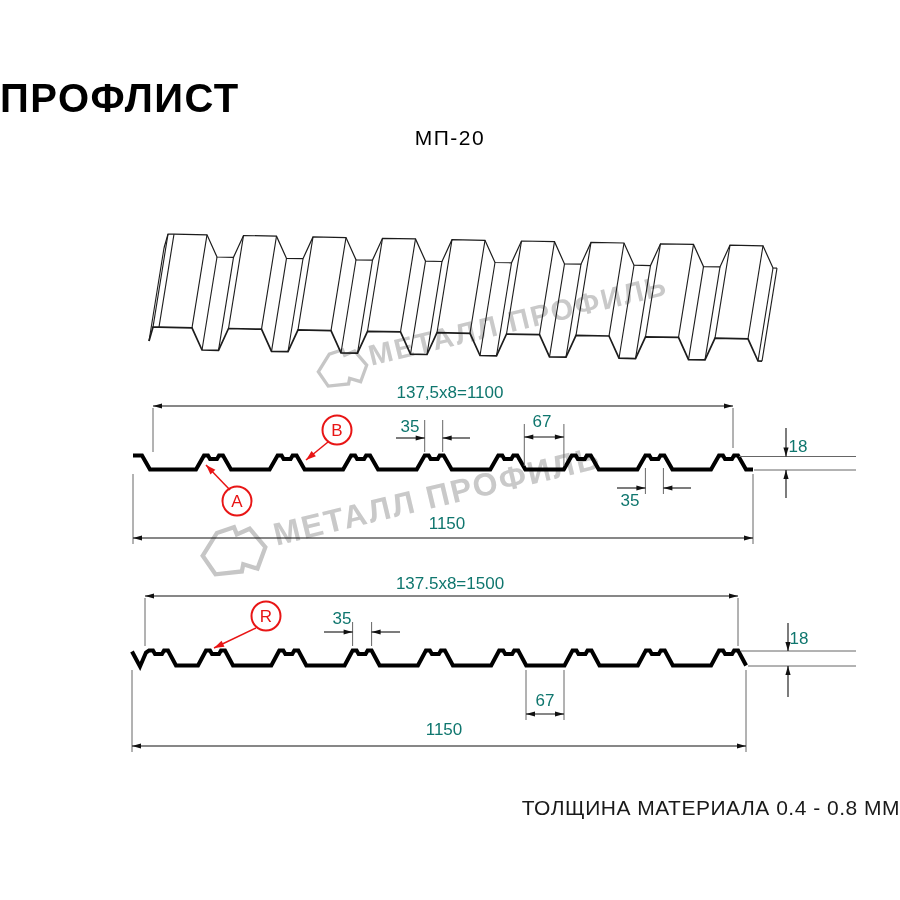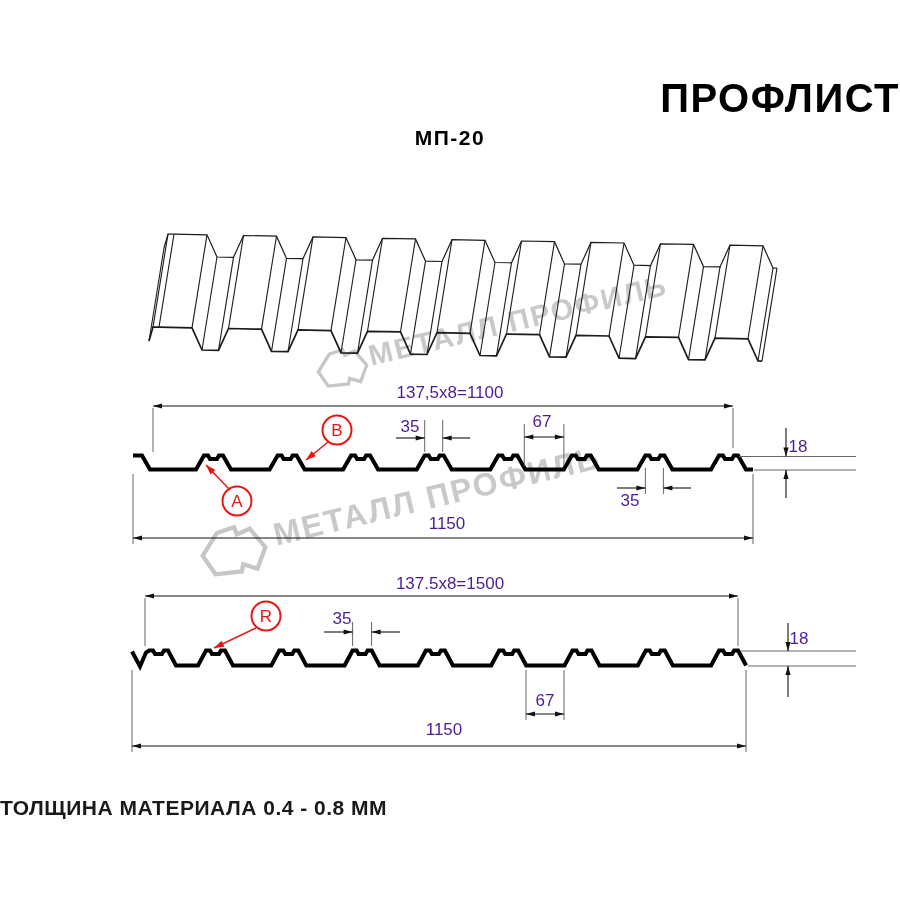--- a/index.html
+++ b/index.html
@@ -1,24 +1,24 @@
 <!DOCTYPE html>
 <html><head>
 <meta charset="utf-8">
 <style>
   html,body{margin:0;padding:0}
   body{width:900px;height:900px;background:#ffffff;position:relative;overflow:hidden;
        font-family:"Liberation Sans",sans-serif;color:#111}
-  .title{position:absolute;left:0;right:0;top:76px;text-align:right;
+  .title{position:absolute;left:0;right:0;top:76px;text-align:left;
          font-size:40px;font-weight:bold;letter-spacing:1.5px;color:#000}
   .subtitle{position:absolute;left:0;right:0;top:126px;text-align:center;
-         font-size:21px;font-weight:700;letter-spacing:1.5px;color:#000}
-  .footer{position:absolute;left:0;right:0;top:796px;text-align:left;
-         font-size:21px;font-weight:700;letter-spacing:0.5px;color:#1a1a1a}
-  .dim{position:absolute;transform:translate(-50%,-50%);font-size:17px;color:#4c1d95;
+         font-size:21px;font-weight:400;letter-spacing:1.5px;color:#000}
+  .footer{position:absolute;left:0;right:0;top:796px;text-align:right;
+         font-size:21px;font-weight:400;letter-spacing:0.5px;color:#1a1a1a}
+  .dim{position:absolute;transform:translate(-50%,-50%);font-size:17px;color:#0f766e;
        white-space:nowrap;background:transparent}
   .ref-circle{position:absolute;width:27px;height:27px;border:2.5px solid #e81515;
        border-radius:50%;color:#e81515;font-size:17px;font-weight:500;
        display:flex;align-items:center;justify-content:center;
        transform:translate(-50%,-50%);z-index:3;background:rgba(255,255,255,0)}
   .wm-text{position:absolute;color:#c9c9c9;font-weight:bold;letter-spacing:2px;
        white-space:nowrap;transform-origin:0 50%;transform:rotate(-13.5deg);z-index:0}
   .wm-logo{position:absolute;z-index:0}
   #diagram{position:absolute;left:0;top:0;z-index:1}
   .txt{z-index:2}

